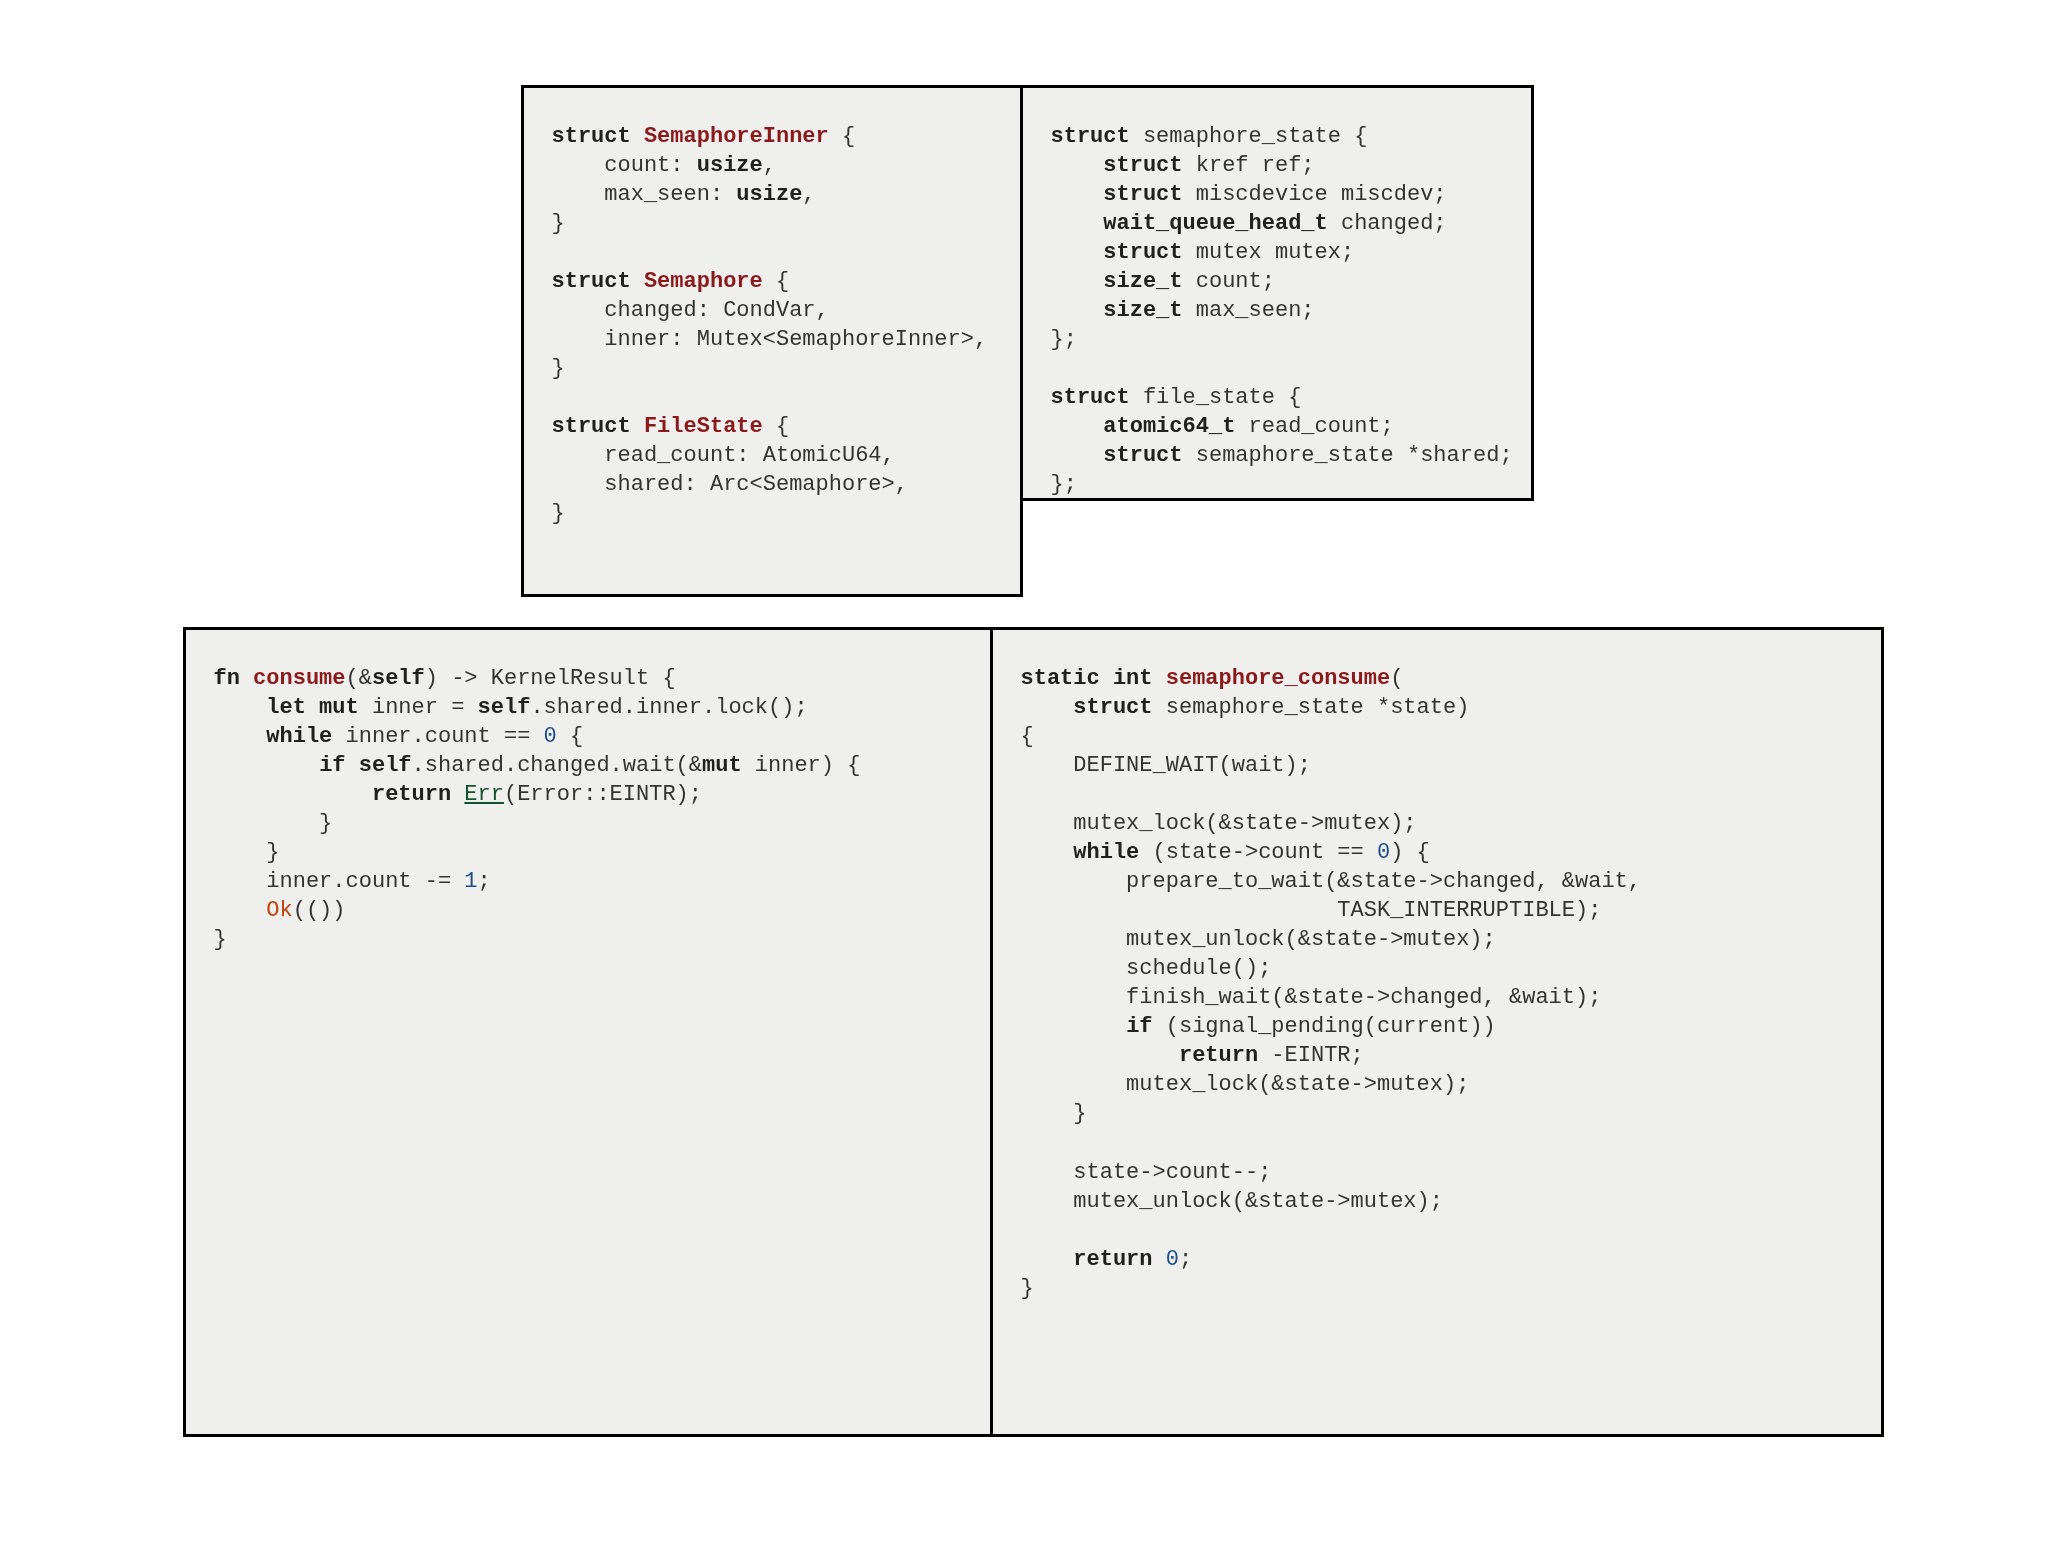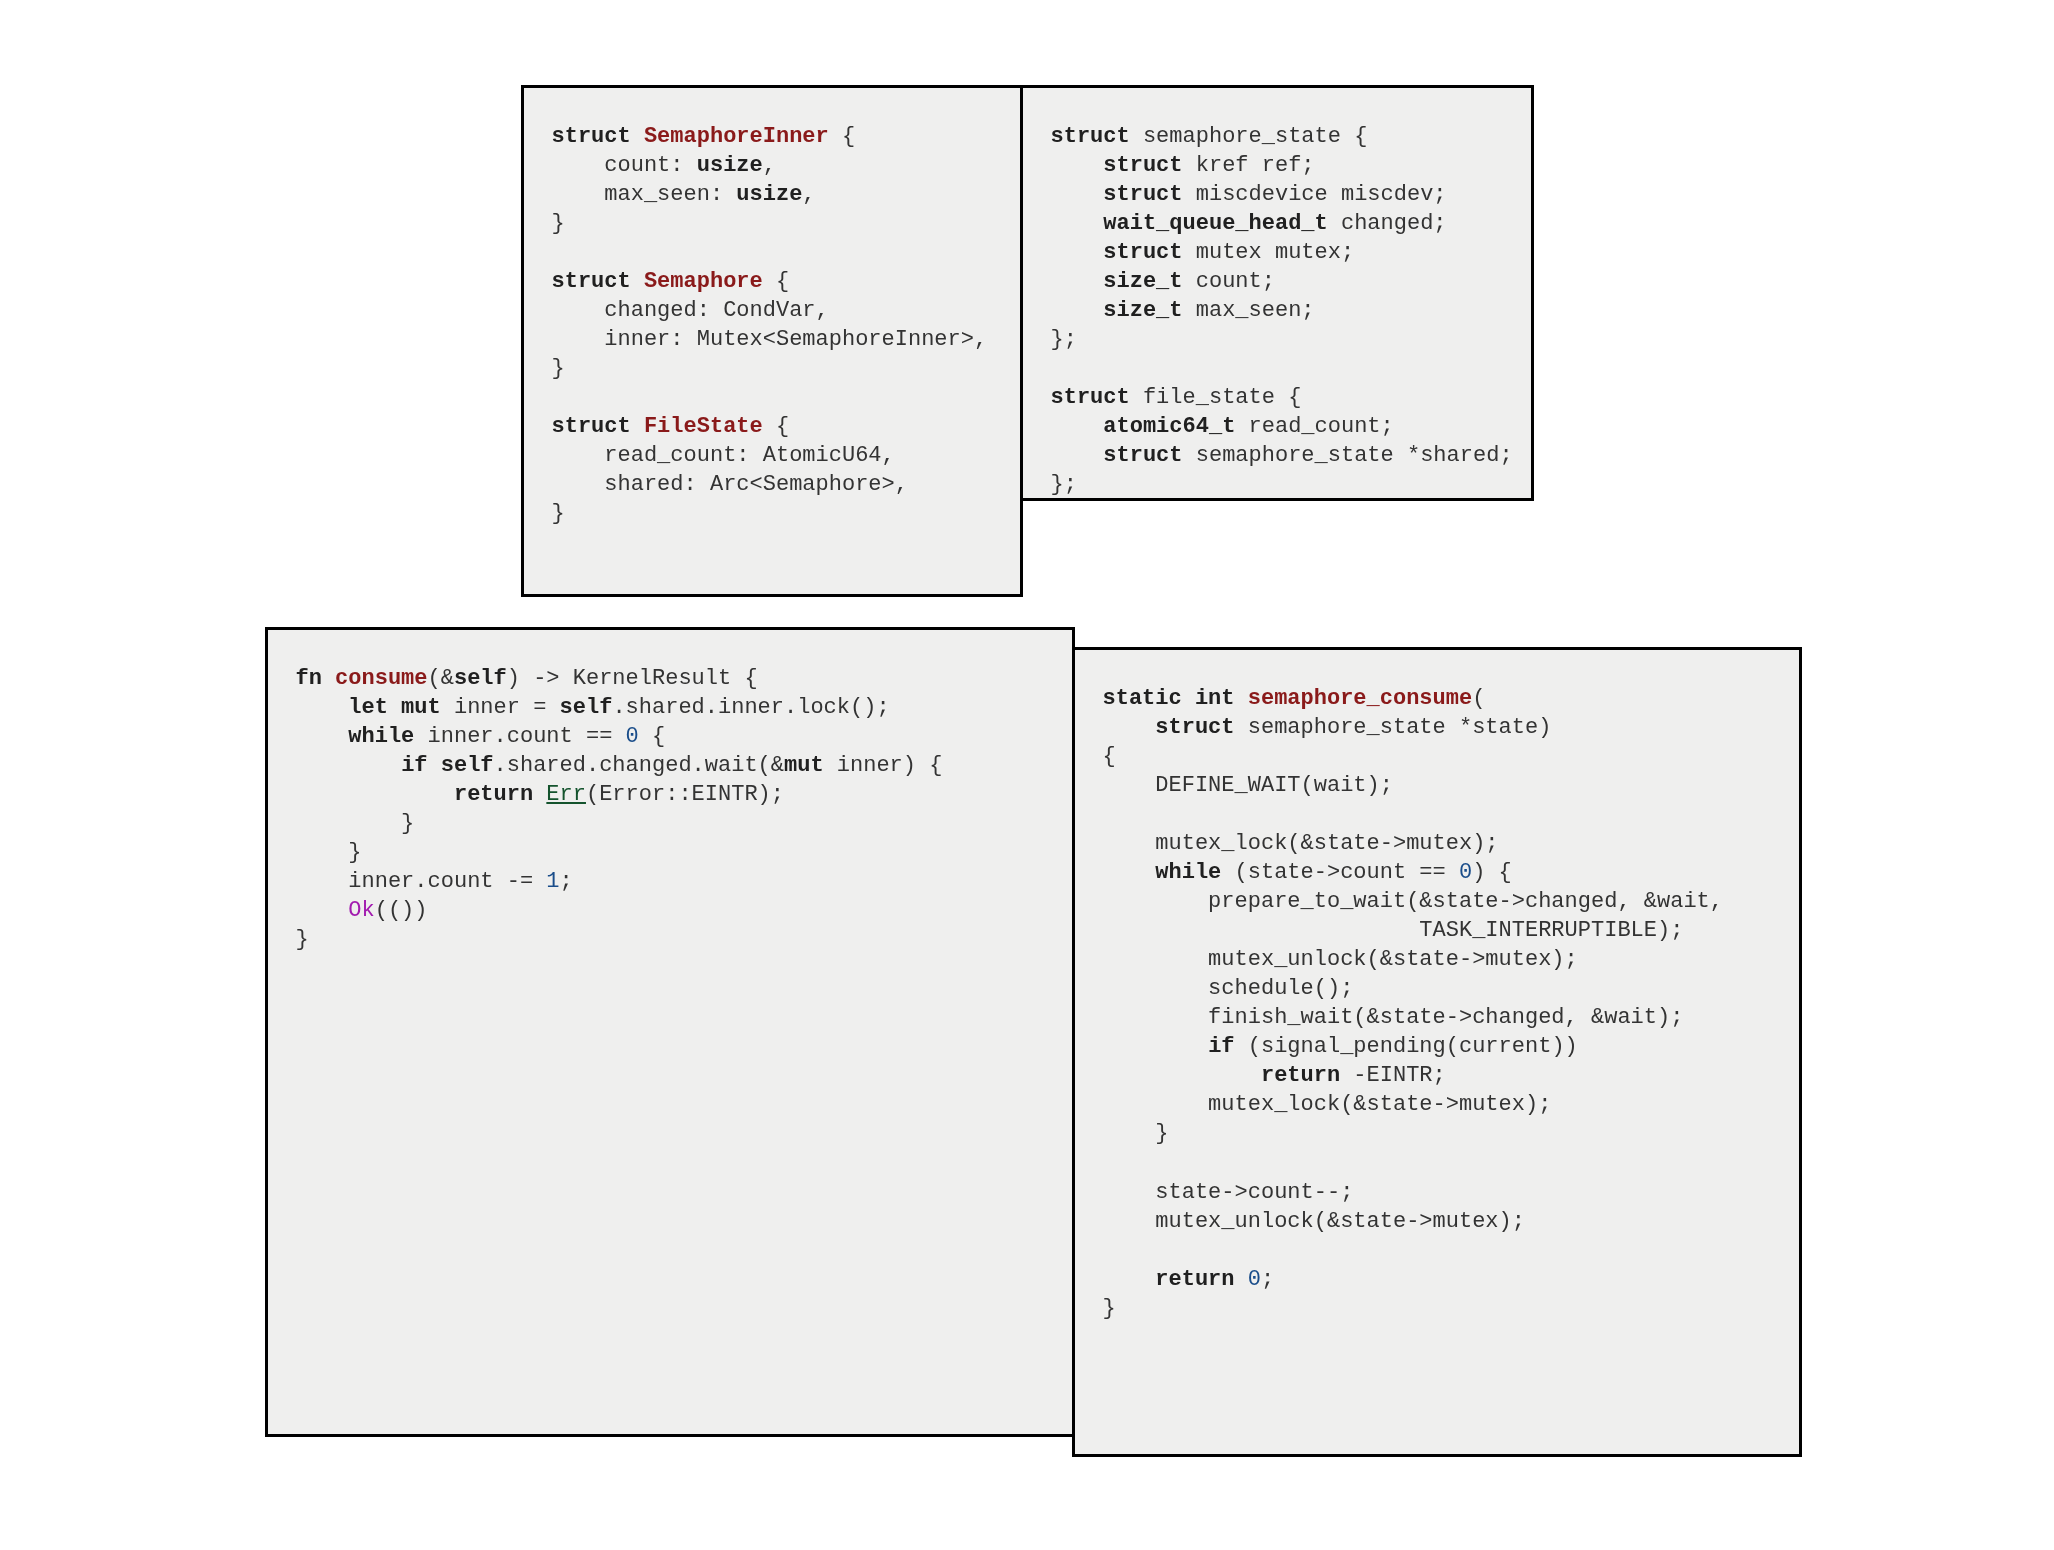--- a/index.html
+++ b/index.html
@@ -36,27 +36,27 @@
     font-size: 22px;
     color: #333333;
     white-space: pre;
     overflow: hidden;
   }
   
   .box-a { width: 502px; height: 512px; }
   .box-b { width: 514px; height: 416px; margin-left:-3px;}
   
   .box-c { width: 810px; height: 810px; }
-  .box-d { width: 730px; height: 810px; margin-left:-3px;margin-top:20px;}
+  .box-d { width: 894px; height: 810px; margin-left:-3px;}
   
   .kw  { font-weight: bold; color: #202020; }
   .ty  { font-weight: bold; color: #8a1a1a; }   
   .num { color: #1a4d8a; }
   .err { color: #14532d; text-decoration: underline; }
-  .ok  { color: #a21caf; }
+  .ok  { color: #c2410c; }
 </style>
 </head>
 <body>
 
 <div class="page">
 
   <div class="row row-top">
     <div class="code-box box-a"><div><span class="kw">struct</span><span> </span><span class="ty">SemaphoreInner</span><span> {</span></div><div><span>    count: </span><span class="kw">usize</span><span>,</span></div><div><span>    max_seen: </span><span class="kw">usize</span><span>,</span></div><div><span>}</span></div><div>&nbsp;</div><div><span class="kw">struct</span><span> </span><span class="ty">Semaphore</span><span> {</span></div><div><span>    changed: CondVar,</span></div><div><span>    inner: Mutex&lt;SemaphoreInner&gt;,</span></div><div><span>}</span></div><div>&nbsp;</div><div><span class="kw">struct</span><span> </span><span class="ty">FileState</span><span> {</span></div><div><span>    read_count: AtomicU64,</span></div><div><span>    shared: Arc&lt;Semaphore&gt;,</span></div><div><span>}</span></div></div>
     <div class="code-box box-b"><div><span class="kw">struct</span><span> semaphore_state {</span></div><div><span>    </span><span class="kw">struct</span><span> kref ref;</span></div><div><span>    </span><span class="kw">struct</span><span> miscdevice miscdev;</span></div><div><span>    </span><span class="kw">wait_queue_head_t</span><span> changed;</span></div><div><span>    </span><span class="kw">struct</span><span> mutex mutex;</span></div><div><span>    </span><span class="kw">size_t</span><span> count;</span></div><div><span>    </span><span class="kw">size_t</span><span> max_seen;</span></div><div><span>};</span></div><div>&nbsp;</div><div><span class="kw">struct</span><span> file_state {</span></div><div><span>    </span><span class="kw">atomic64_t</span><span> read_count;</span></div><div><span>    </span><span class="kw">struct</span><span> semaphore_state *shared;</span></div><div><span>};</span></div></div>
   </div>

